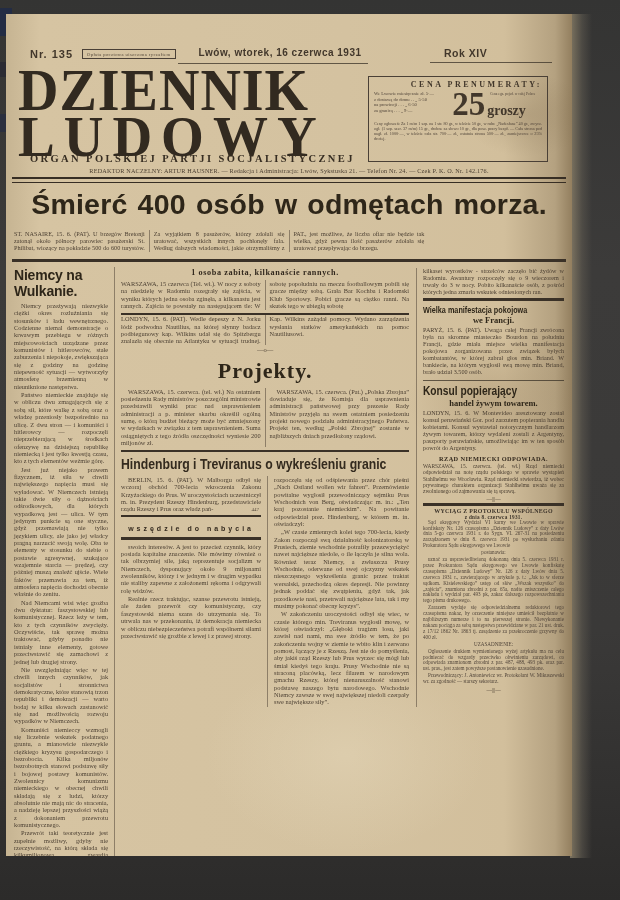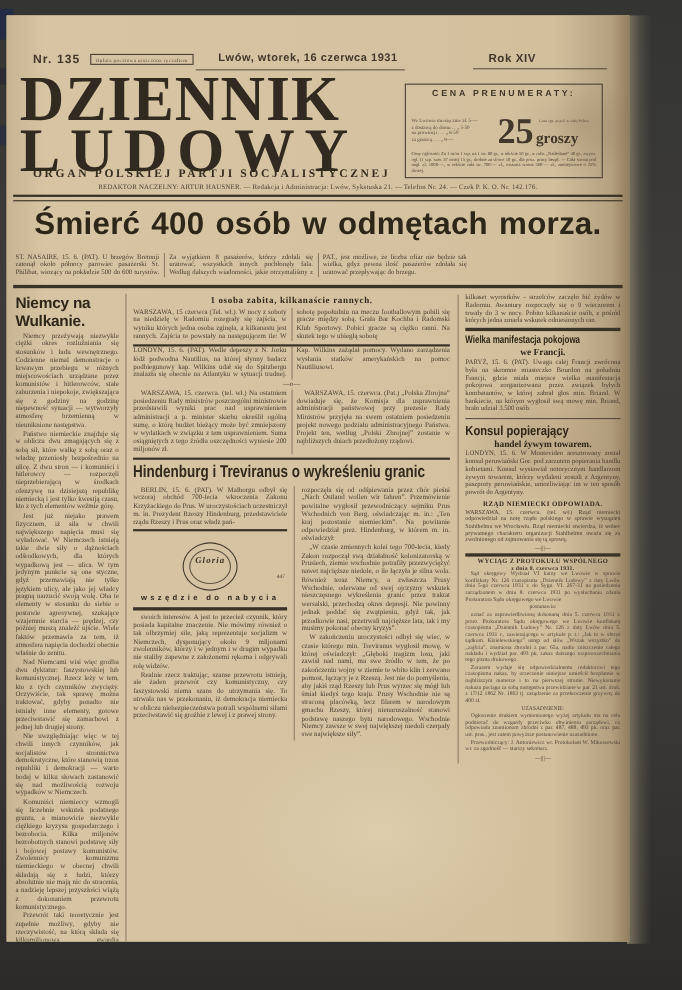--- a/index.html
+++ b/index.html
@@ -31,21 +31,21 @@
   .rok-rule{top:48px;left:424px;width:122px;}
 
   
   .masthead{top:52px;left:12px;width:336px;font-weight:bold;color:#322a20;}
   .mast1{font-size:56px;line-height:46px;letter-spacing:1px;transform:scaleY(1.04);transform-origin:left top;}
   .mast2{font-size:55px;line-height:50px;letter-spacing:9px;transform:scaleY(1.02);transform-origin:left top;}
   .organ{top:139px;left:24px;font-family:Liberation Serif, serif;font-weight:bold;font-size:10.5px;letter-spacing:2.4px;color:#362d22;}
 
   
   .pricebox{top:62px;left:362px;width:180px;height:86px;border:1.5px solid #4a4036;padding:3px 5px;box-sizing:border-box;}
-  .pb-title{font-family:Liberation Sans, sans-serif;font-weight:bold;font-size:8px;letter-spacing:2.5px;text-align:center;margin-bottom:18px;}
+  .pb-title{font-family:Liberation Serif, serif;font-weight:bold;font-size:8px;letter-spacing:2.5px;text-align:right;margin-bottom:2px;}
   .pb-row{display:flex;}
   .pb-rates{width:62px;font-size:4.6px;line-height:5.6px;color:#51453a;}
   .pb-big{flex:1;position:relative;text-align:center;}
   .pb-25{font-size:33px;font-weight:bold;line-height:26px;display:inline-block;}
   .pb-unit{font-size:14px;font-weight:bold;display:inline-block;margin-left:2px;}
   .pb-note{position:absolute;top:1px;right:0;width:52px;font-size:3.6px;line-height:4px;text-align:left;color:#51453a;}
   .pb-ads{font-size:4.2px;line-height:4.9px;color:#51453a;text-align:justify;margin-top:3px;}
 
   .editor-line{top:153px;left:8px;width:550px;font-size:6.2px;letter-spacing:.2px;text-align:center;color:#4c4033;white-space:nowrap;overflow:hidden;}
   .head-rules{top:163px;left:6px;width:554px;}
@@ -166,35 +166,32 @@
           <div class="mid">
             <div class="subhead">1 osoba zabita, kilkanaście rannych.</div>
             <div class="cols2">
               <p class="body noind">WARSZAWA, 15 czerwca (Tel. wł.). W nocy z soboty na niedzielę w Radomiu rozegrały się zajścia, w wyniku których jedna osoba zginęła, a kilkanastu jest rannych. Zajścia te powstały na następującem tle: W sobotę popołudniu na meczu footballowym pobili się gracze między sobą. Grała Bar Kochba i Radomski Klub Sportowy. Pobici gracze są ciężko ranni. Na skutek tego w ubiegłą sobotę</p>
             </div>
             <div class="rule" style="margin-top:3px"></div>
             <div class="cols2">
               <p class="body noind">LONDYN, 15. 6. (PAT). Wedle depeszy z N. Jorku łódź podwodna Nautilius, na której słynny badacz podbiegunowy kap. Wilkins udał się do Spitzbergu znalazła się obecnie na Atlantyku w sytuacji trudnej. Kap. Wilkins zażądał pomocy. Wydano zarządzenia wysłania statków amerykańskich na pomoc Nautiliusowi.</p>
             </div>
             <div class="endmark">—o—</div>
+            <div class="proj-head">Projekty.</div>
             <div class="cols2">
               <p class="body">WARSZAWA, 15. czerwca. (tel. wł.) Na ostatniem posiedzeniu Rady ministrów poszczególni ministrowie przedstawili wyniki prac nad usprawnieniem administracji a p. minister skarbu określił ogólną sumę, o którą budżet bieżący może być zmniejszony w wydatkach w związku z tem usprawnieniem. Suma osiągniętych z tego źródła oszczędności wyniesie 200 miljonów zł.</p>
               <p class="body">WARSZAWA, 15. czerwca. (Pat.) „Polska Zbrojna” dowiaduje się, że Komisja dla usprawnienia administracji państwowej przy prezesie Rady Ministrów przyjęła na swem ostatniem posiedzeniu projekt nowego podziału administracyjnego Państwa. Projekt ten, według „Polski Zbrojnej” zostanie w najbliższych dniach przedłożony rządowi.</p>
             </div>
             <div class="rule" style="margin-top:3px"></div>
             <div class="hind-head">Hindenburg i Treviranus o wykreśleniu granic</div>
             <div class="hind-row">
               <div class="hind-left">
                 <p class="body">BERLIN, 15. 6. (PAT). W Malborgu odbył się wczoraj obchód 700-lecia wkroczenia Zakonu Krzyżackiego do Prus. W uroczystościach uczestniczył m. in. Prezydent Rzeszy Hindenburg, przedstawiciele rządu Rzeszy i Prus oraz władz pań-</p>
                 <div class="rule" style="margin:2px 0"></div>
                 <div class="adbox">
-                  <div class="tin">
-                    <div class="tin-body"></div>
-                    <div class="tin-label">Gloria</div>
-                  </div>
                   <div class="ad-num">447</div>
                   <div class="ad-caption">wszędzie do nabycia</div>
                 </div>
                 <div class="rule" style="margin:2px 0 3px"></div>
                 <p class="body">swoich interesów. A jest to przecież czynnik, który posiada kapitalne znaczenie. Nie mówimy również o tak olbrzymiej sile, jaką reprezentuje socjalizm w Niemczech, dysponujący około 9 miljonami zwolenników, którzy i w jednym i w drugim wypadku nie staliby zapewne z założonemi rękoma i odgrywali rolę widzów.</p>
                 <p class="body">Realnie rzecz traktując, szanse przewrotu istnieją, ale żaden przewrót czy komunistyczny, czy faszystowski niema szans do utrzymania się. To utrwala nas w przekonaniu, iż demokracja niemiecka w obliczu niebezpieczeństwa potrafi wspólnemi siłami przeciwstawić się groźbie z lewej i z prawej strony.</p>
               </div>
               <div class="hind-right">
                 <p class="body noind">rozpoczęła się od odśpiewania przez chór pieśni „Nach Ostland wollen wir fahren”. Przemówienie powitalne wygłosił przewodniczący sejmiku Prus Wschodnich von Berg, oświadczając m. in.: „Ten kraj pozostanie niemieckim”. Na powitanie odpowiedział prez. Hindenburg, w którem m. in. oświadczył:</p>
                 <p class="body">„W czasie zmiennych kolei tego 700-lecia, kiedy Zakon rozpoczął swą działalność kolonizatorską w Prusiech, ziemie wschodnie potrafiły przezwyciężyć nawet najcięższe niedole, o ile łączyła je silna wola. Również teraz Niemcy, a zwłaszcza Prusy Wschodnie, oderwane od swej ojczyzny wskutek nieszczęsnego wykreślenia granic przez traktat wersalski, przechodzą okres depresji. Nie powinny jednak poddać się zwątpieniu, gdyż tak, jak przodkowie nasi, przetrwali najcięższe lata, tak i my musimy pokonać obecny kryzys”.</p>

